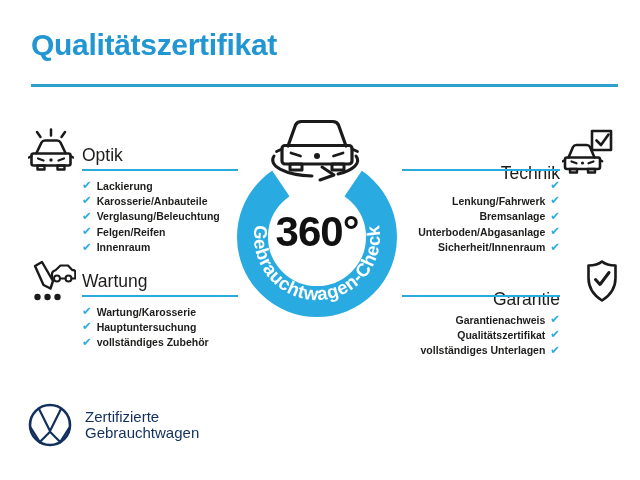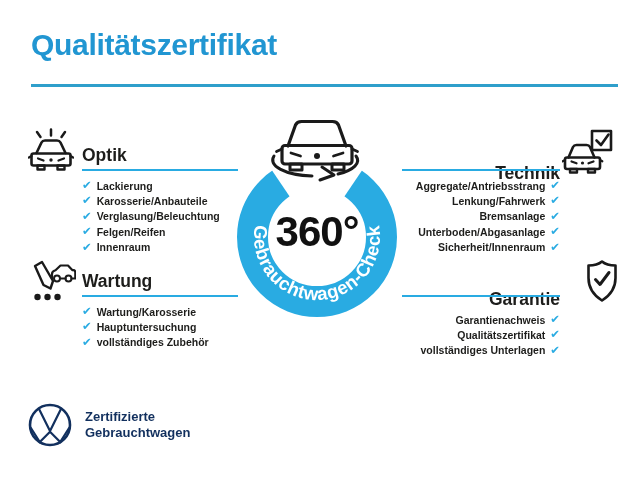--- a/index.html
+++ b/index.html
@@ -10,21 +10,21 @@
   .abs { position:absolute; }
 
   
   .title {
     left:31px; top:28px; font-size:30px; font-weight:bold;
     color:#2196d2; letter-spacing:-0.3px;
   }
   .title-rule { left:31px; top:84px; width:587px; height:3px; background:#2f9fcb; }
 
   
-  .sec-h { font-size:17.5px; font-weight:bold; color:#1d1d1b; }
+  .sec-h { font-size:17.5px; font-weight:normal; color:#1d1d1b; }
   .sec-h.right { text-align:right;margin-top:18px; }
   .sec-rule { height:2px; background:#29abe2; }
 
   
   ul.checklist { list-style:none; margin:0; padding:0; }
   ul.checklist li {
     height:15.4px; display:flex; align-items:center; gap:5px;
     font-size:10.5px; font-weight:bold; color:#1d1d1b; white-space:nowrap;
   }
   ul.checklist.right li { justify-content:flex-end; }
@@ -41,21 +41,21 @@
     font-family:"Liberation Sans", sans-serif; font-weight:bold;
     font-size:42px; letter-spacing:-1px; fill:#111111;
   }
   text.ringtxt {
     font-family:"Liberation Sans", sans-serif; font-weight:bold;
     font-size:18.5px; letter-spacing:0.5px; fill:#ffffff;
   }
 
   
   .footer-text {
-    left:85px; top:409px; font-size:13px; font-weight:bold;
+    left:85px; top:409px; font-size:15px; font-weight:normal;
     color:#12305e; line-height:16px;
   }
 </style>
 </head>
 <body>
 
 <div class="abs title">Qualitätszertifikat</div>
 <div class="abs title-rule"></div>
 
 <svg class="abs" style="left:28px; top:127px;" width="46" height="48" viewBox="0 0 46 48">
@@ -101,21 +101,20 @@
   <path class="ic" stroke-width="2.2" d="M3 32 L0.7 33.3 M38 32 L40.3 33.3"></path>
   <path class="ic" stroke-width="2.2" d="M9.5 33.5 L14.5 35.3 M31.5 33.5 L26.5 35.3"></path>
   <circle cx="20.5" cy="35" r="1.6" fill="#1a1a1a"></circle>
   <rect class="ic" stroke-width="2.6" x="30" y="3" width="19" height="19" fill="#fff"></rect>
   <path class="ic" stroke-width="2.6" d="M34.5 12.5 L39 17 L46.5 6.5"></path>
 </svg>
 <div class="abs sec-h right" style="left:402px; top:145px; width:158px;">Technik</div>
 <div class="abs sec-rule" style="left:402px; top:169px; width:158px;"></div>
 <ul class="abs checklist right" style="left:360px; top:178px; width:200px;">
   <li>
-      <span>Aggregate/Antriebsstrang</span>
       <span class="chk">✔</span>
     </li>
   <li>
       <span>Lenkung/Fahrwerk</span>
       <span class="chk">✔</span>
     </li>
   <li>
       <span>Bremsanlage</span>
       <span class="chk">✔</span>
     </li>

